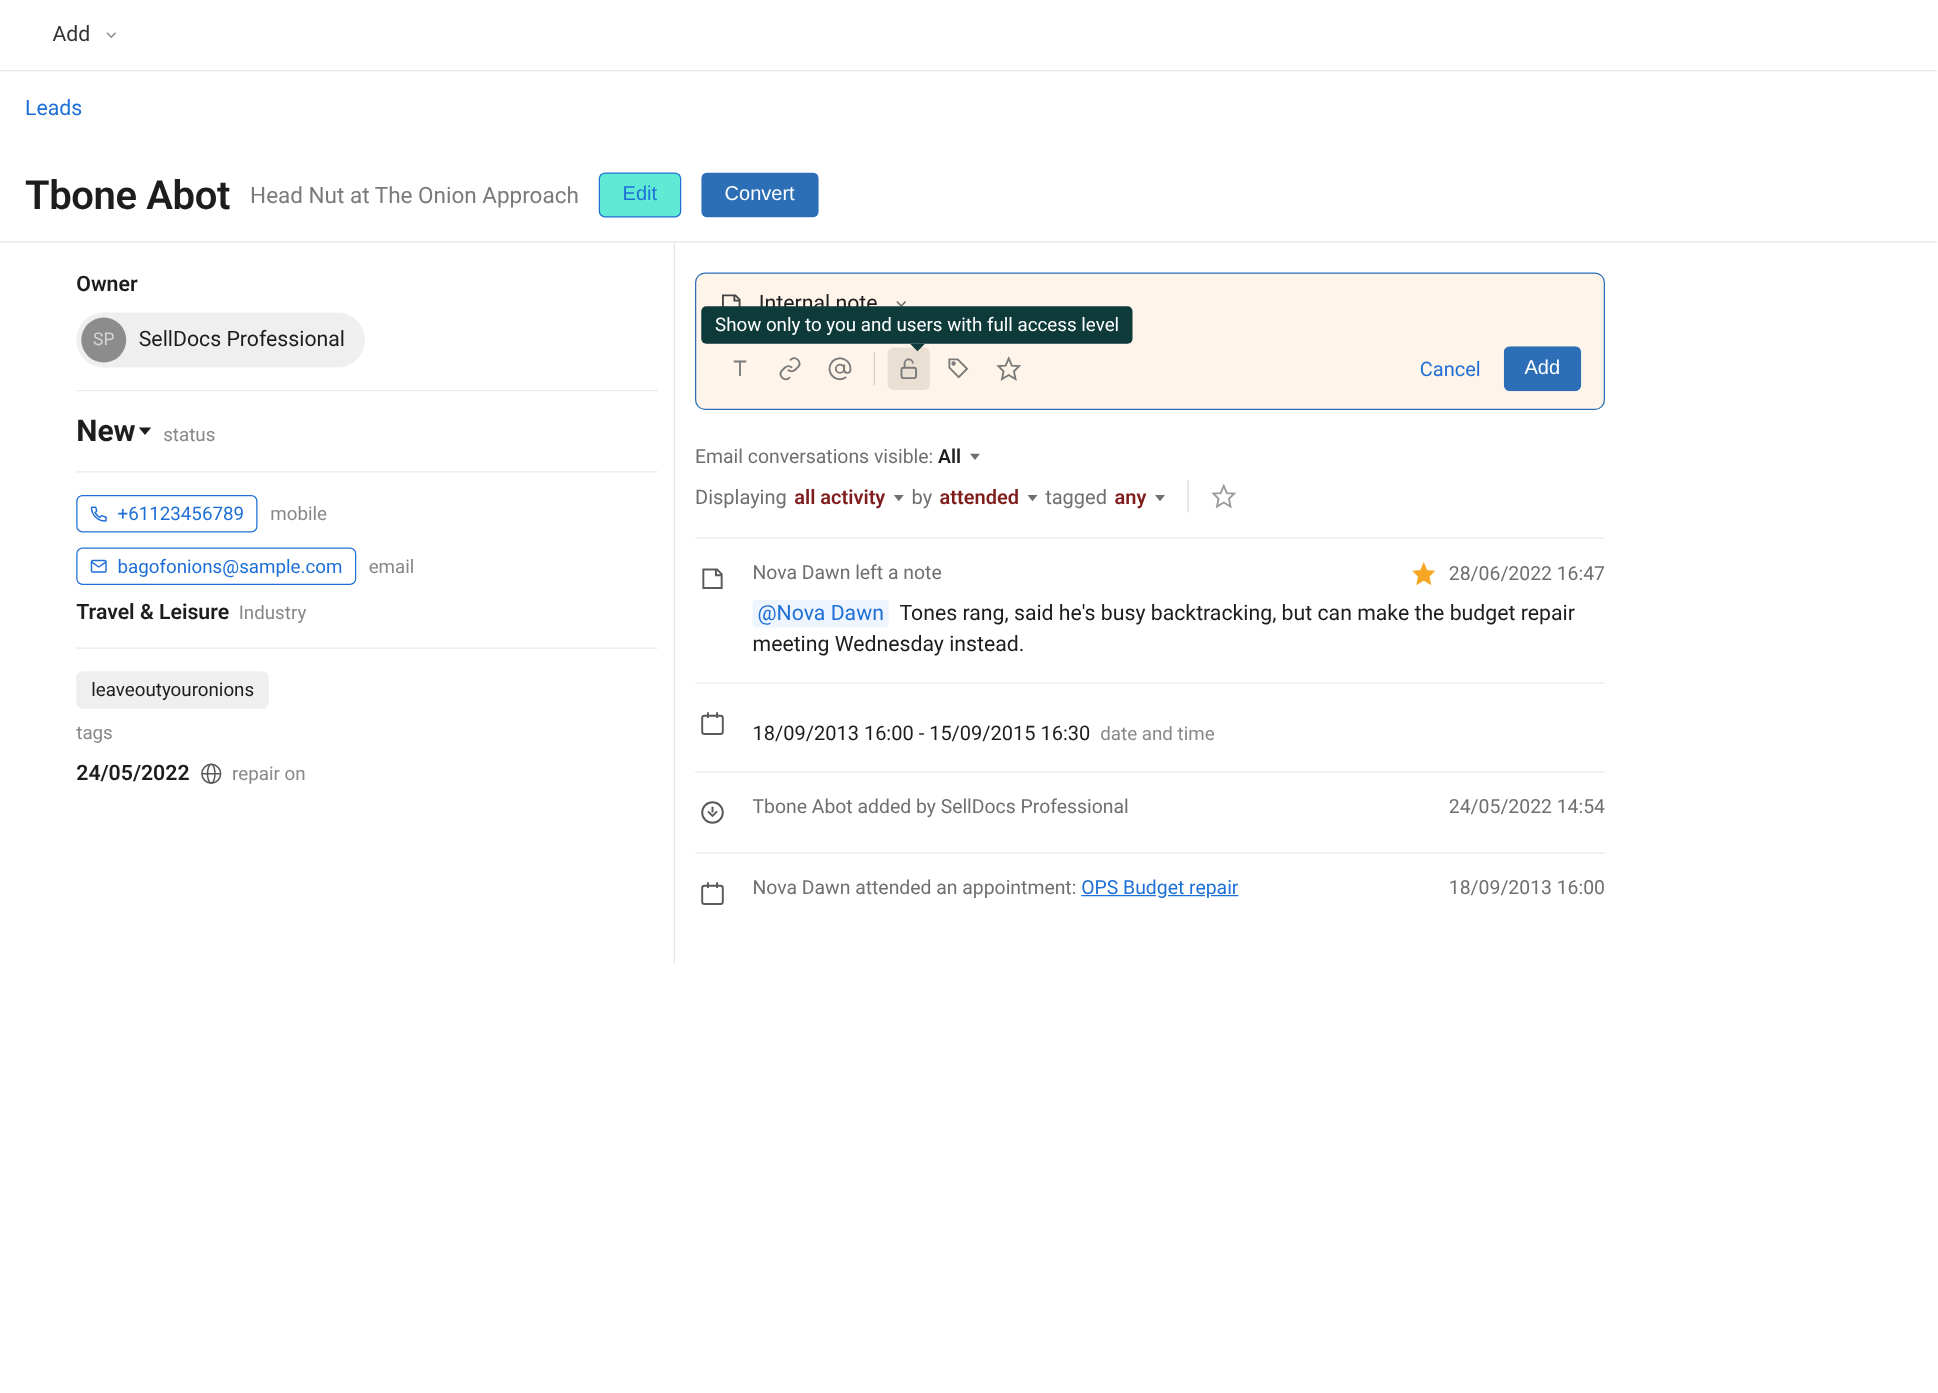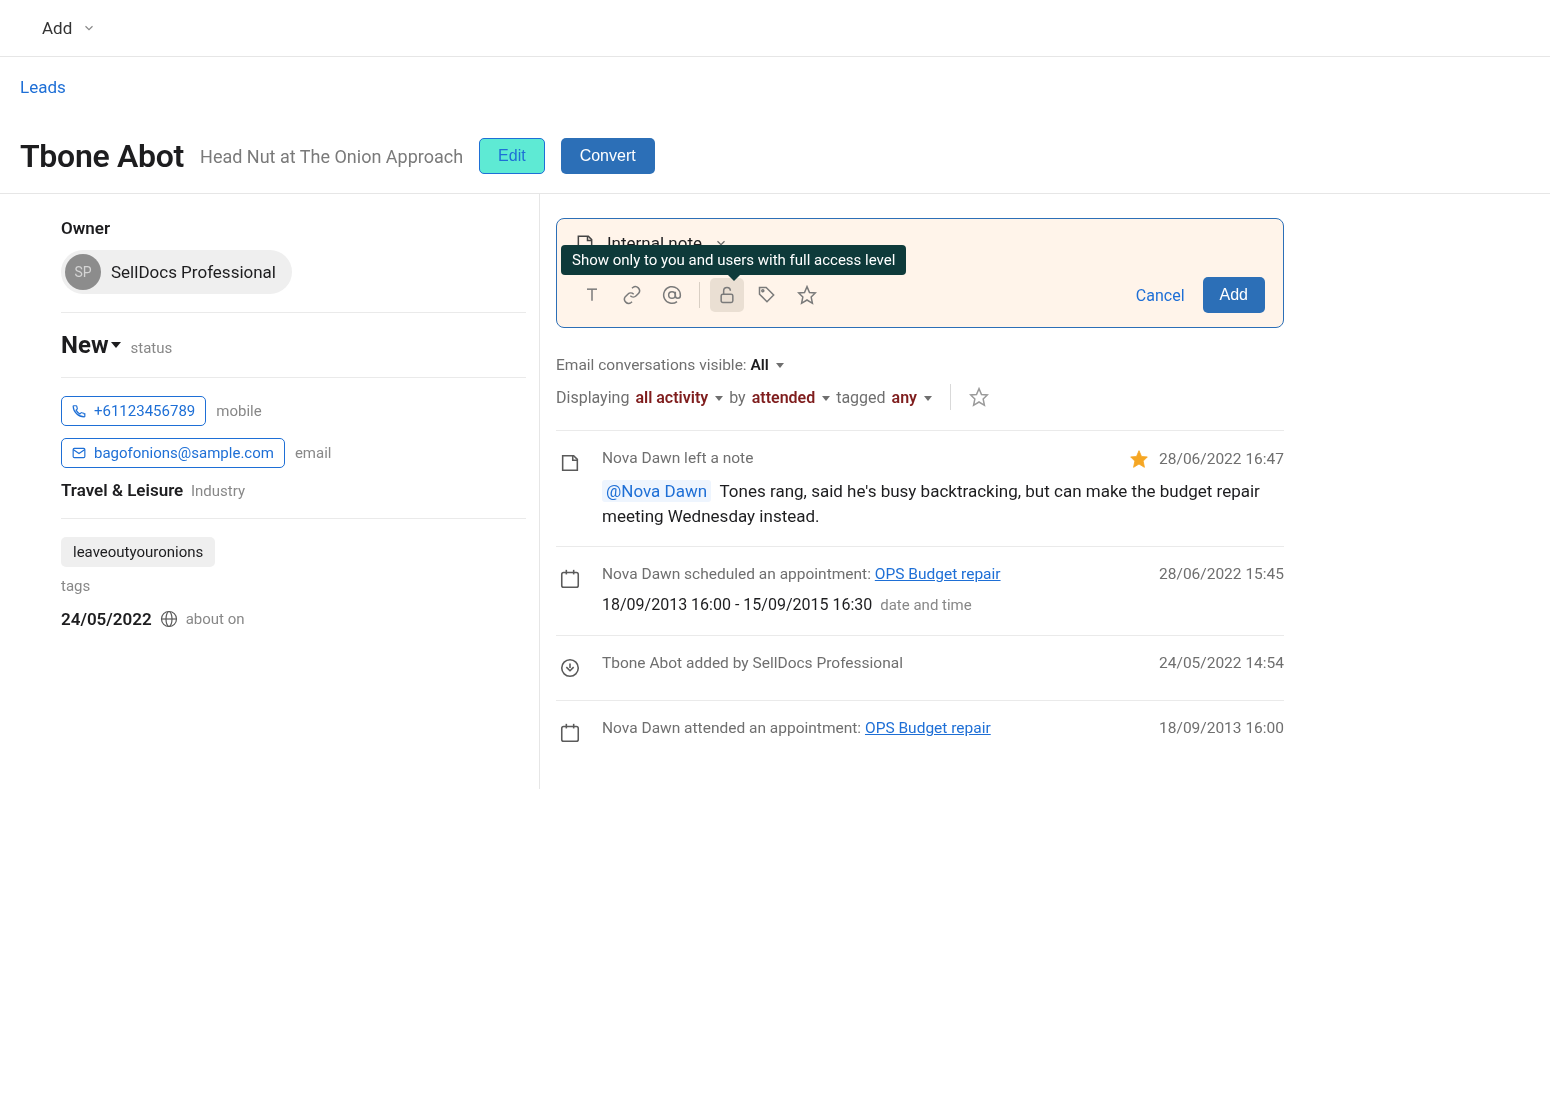--- a/index.html
+++ b/index.html
@@ -130,21 +130,21 @@
     <div>
       <div class="tag-chip">leaveoutyouronions</div>
       <div class="muted" style="margin-top:10px;">tags</div>
       <div class="date-row" style="margin-top:14px;">
         <span class="d">24/05/2022</span>
         <svg width="18" height="18" viewBox="0 0 24 24" fill="none" stroke="#5a5a5a" stroke-width="1.6">
             <circle cx="12" cy="12" r="10"></circle>
             <ellipse cx="12" cy="12" rx="4" ry="10"></ellipse>
             <line x1="2" y1="12" x2="22" y2="12"></line>
           </svg>
-        <span class="muted">about on</span>
+        <span class="muted">repair on</span>
       </div>
     </div>
   </div>
 
   <div class="right">
     <div class="compose">
       <div class="compose-head">
         <svg width="20" height="20" viewBox="0 0 24 24" fill="none" stroke="#444" stroke-width="1.8">
             <path d="M4 4h12l4 4v12H4z"></path>
             <path d="M15 4v5h5"></path>
@@ -246,26 +246,20 @@
 
     <div class="activity">
       <div class="act-icon">
         <svg width="22" height="22" viewBox="0 0 24 24" fill="none" stroke="#5a5a5a" stroke-width="1.7">
             <rect x="3" y="5" width="18" height="16" rx="2"></rect>
             <line x1="8" y1="2" x2="8" y2="7"></line>
             <line x1="16" y1="2" x2="16" y2="7"></line>
           </svg>
       </div>
       <div class="act-body">
-        <div class="act-head">
-          <span>
-            <span>Nova Dawn scheduled an appointment: </span><span class="link">OPS Budget repair</span>
-          </span>
-          <span class="ts">28/06/2022 15:45</span>
-        </div>
         <div class="act-content" style="font-size:16px;">
           <span style="color:#1d1d1f;">18/09/2013 16:00 - 15/09/2015 16:30</span>
           <span class="muted" style="margin-left:4px;">date and time</span>
         </div>
       </div>
     </div>
 
     <div class="activity">
       <div class="act-icon">
         <svg width="22" height="22" viewBox="0 0 24 24" fill="none" stroke="#5a5a5a" stroke-width="1.7">

